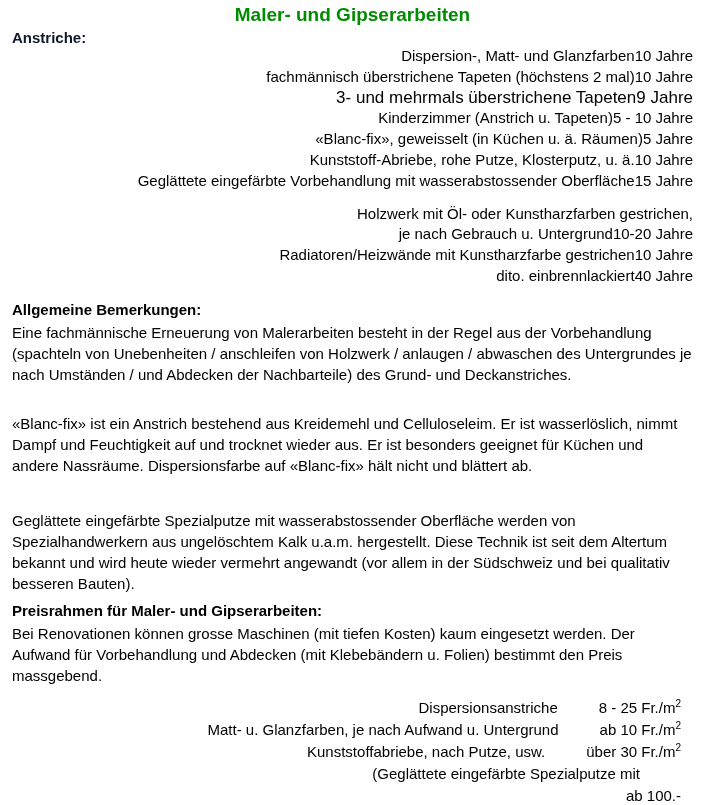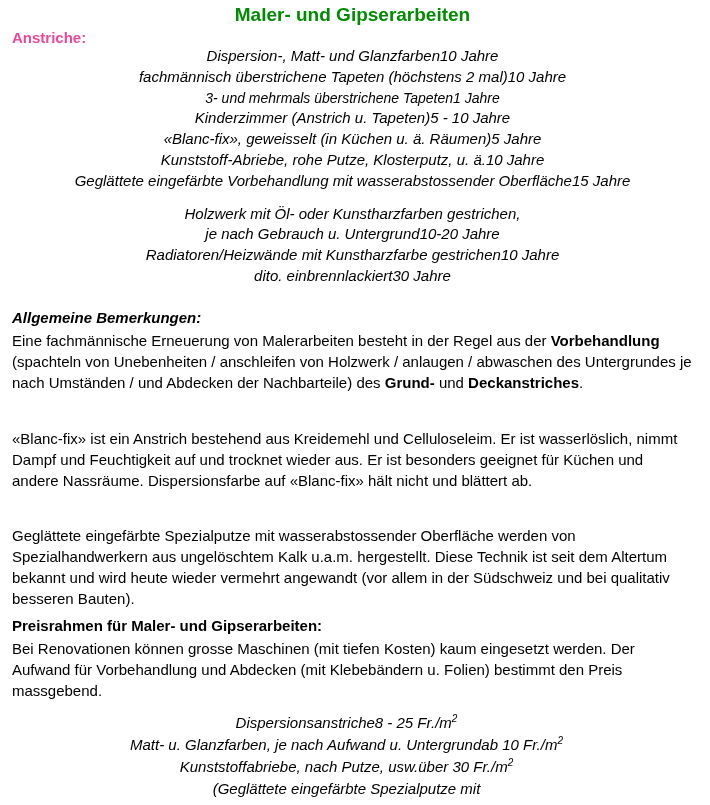--- a/index.html
+++ b/index.html
@@ -8,60 +8,59 @@
     font-family:"Liberation Sans","DejaVu Sans",sans-serif;
     color:#000000; font-size:15px;
   }
   .doc { width:710px; height:805px; padding:4px 17px 0 12px; overflow:hidden; }
   .title {
     text-align:center; font-size:19px; font-weight:bold;
     line-height:22px; margin-bottom:1px;
   }
   .section-heading { font-weight:bold; font-size:15px; line-height:17px; margin-top:3px; }
   .rows .row {
-    display:flex; justify-content:center; align-items:baseline;
+    display:flex; justify-content:flex-end; align-items:baseline;
     line-height:20.8px;
-    font-style:italic;
   }
   .rows .row .label { white-space:nowrap; }
   .rows .row .value { white-space:nowrap; text-align:right; }
-  .rows .row.small { font-size:14px; }
+  .rows .row.small { font-size:17px; }
   .spacer13 { height:12px; }
-  .bem-heading { margin-top:21px; line-height:20px;font-style:italic; }
+  .bem-heading { margin-top:13px; line-height:20px; }
   .para { line-height:21px; margin-top:2px; }
-  .para.gap24 { margin-top:35px; }
+  .para.gap24 { margin-top:28px; }
   .para.gap34 { margin-top:34px; }
   .preis-heading { margin-top:7px; line-height:20px; }
   .preis-rows { margin-top:11px; }
-  .preis-rows .row { line-height:22px; }
+  .preis-rows .row { line-height:22px;gap:41px; }
   .preis-rows .row .value { padding-right:12px; }
   sup { font-size:10px; line-height:0; }
-  b { font-weight:bold;margin-top:48px; }
+  b { font-weight:normal;margin-top:48px; }
 </style>
 </head>
 <body>
 
 <div class="doc">
 
   <div class="title" style="color: rgb(0, 140, 0);">Maler- und Gipserarbeiten</div>
 
-  <div class="section-heading" style="color: #ec4899;">Anstriche:</div>
+  <div class="section-heading" style="color: #0f172a;">Anstriche:</div>
 
   <div class="rows">
       <div class="row">
         <span class="label">Dispersion-, Matt- und Glanzfarben</span>
         <span class="value">10 Jahre</span>
       </div>
       <div class="row">
         <span class="label">fachmännisch überstrichene Tapeten (höchstens 2 mal)</span>
         <span class="value">10 Jahre</span>
       </div>
       <div class="row small">
         <span class="label">3- und mehrmals überstrichene Tapeten</span>
-        <span class="value">1 Jahre</span>
+        <span class="value">9 Jahre</span>
       </div>
       <div class="row">
         <span class="label">Kinderzimmer (Anstrich u. Tapeten)</span>
         <span class="value">5 - 10 Jahre</span>
       </div>
       <div class="row">
         <span class="label">«Blanc-fix», geweisselt (in Küchen u. ä. Räumen)</span>
         <span class="value">5 Jahre</span>
       </div>
       <div class="row">
@@ -80,21 +79,21 @@
       <div class="row">
         <span class="label">je nach Gebrauch u. Untergrund</span>
         <span class="value">10-20 Jahre</span>
       </div>
       <div class="row">
         <span class="label">Radiatoren/Heizwände mit Kunstharzfarbe gestrichen</span>
         <span class="value">10 Jahre</span>
       </div>
       <div class="row">
         <span class="label">dito. einbrennlackiert</span>
-        <span class="value">30 Jahre</span>
+        <span class="value">40 Jahre</span>
       </div>
     </div>
 
   <div class="section-heading bem-heading">Allgemeine Bemerkungen:</div>
 
   <div class="para"><span>Eine fachmännische Erneuerung von Malerarbeiten besteht in der Regel aus der </span><b>Vorbehandlung</b><span> (spachteln von Unebenheiten / anschleifen von Holzwerk / anlaugen / abwaschen des Untergrundes je nach Umständen / und Abdecken der Nachbarteile) des </span><b>Grund-</b><span> und </span><b>Deckanstriches</b><span>.</span></div>
 
   <div class="para gap24">«Blanc-fix» ist ein Anstrich bestehend aus Kreidemehl und Celluloseleim. Er ist wasserlöslich, nimmt Dampf und Feuchtigkeit auf und trocknet wieder aus. Er ist besonders geeignet für Küchen und andere Nassräume. Dispersionsfarbe auf «Blanc-fix» hält nicht und blättert ab.</div>
 
   <div class="para gap34">Geglättete eingefärbte Spezialputze mit wasserabstossender Oberfläche werden von Spezialhandwerkern aus ungelöschtem Kalk u.a.m. hergestellt. Diese Technik ist seit dem Altertum bekannt und wird heute wieder vermehrt angewandt (vor allem in der Südschweiz und bei qualitativ besseren Bauten).</div>

